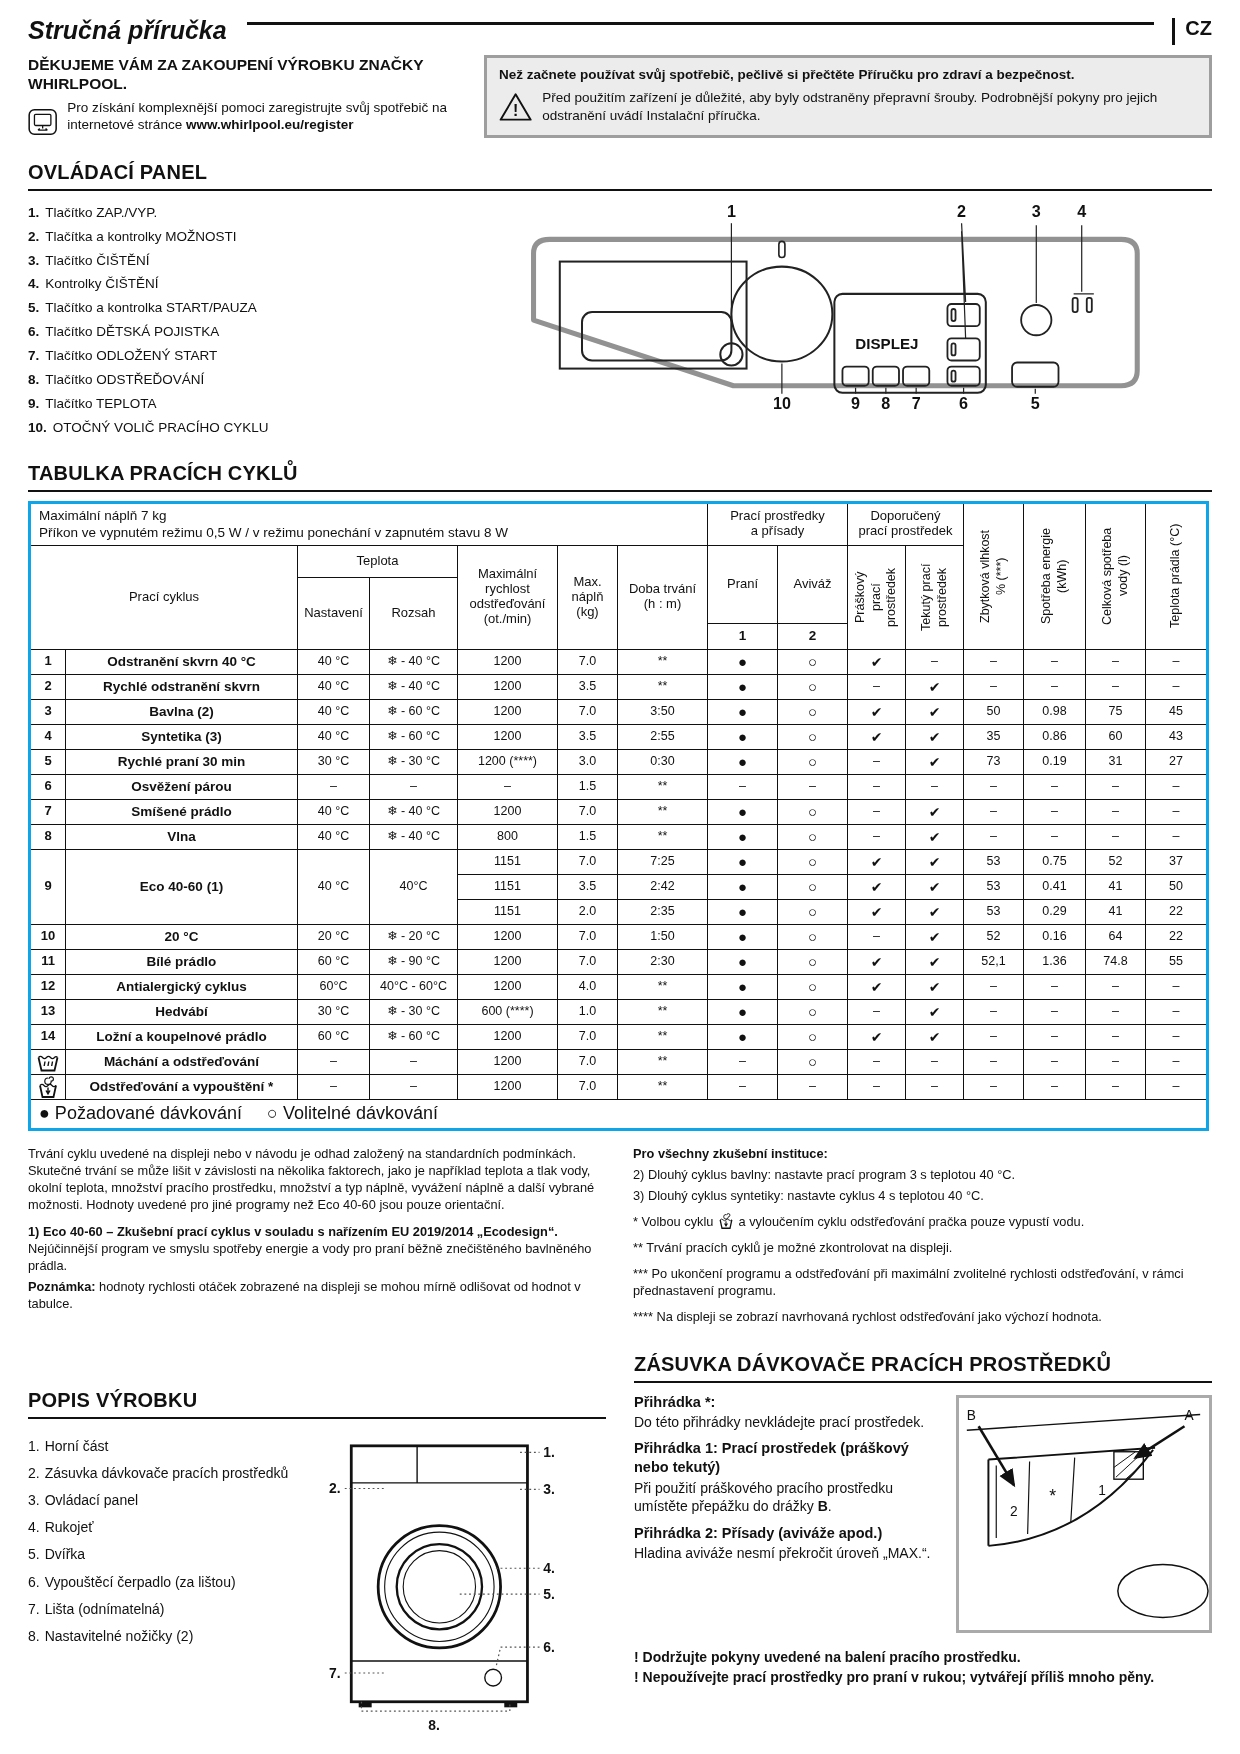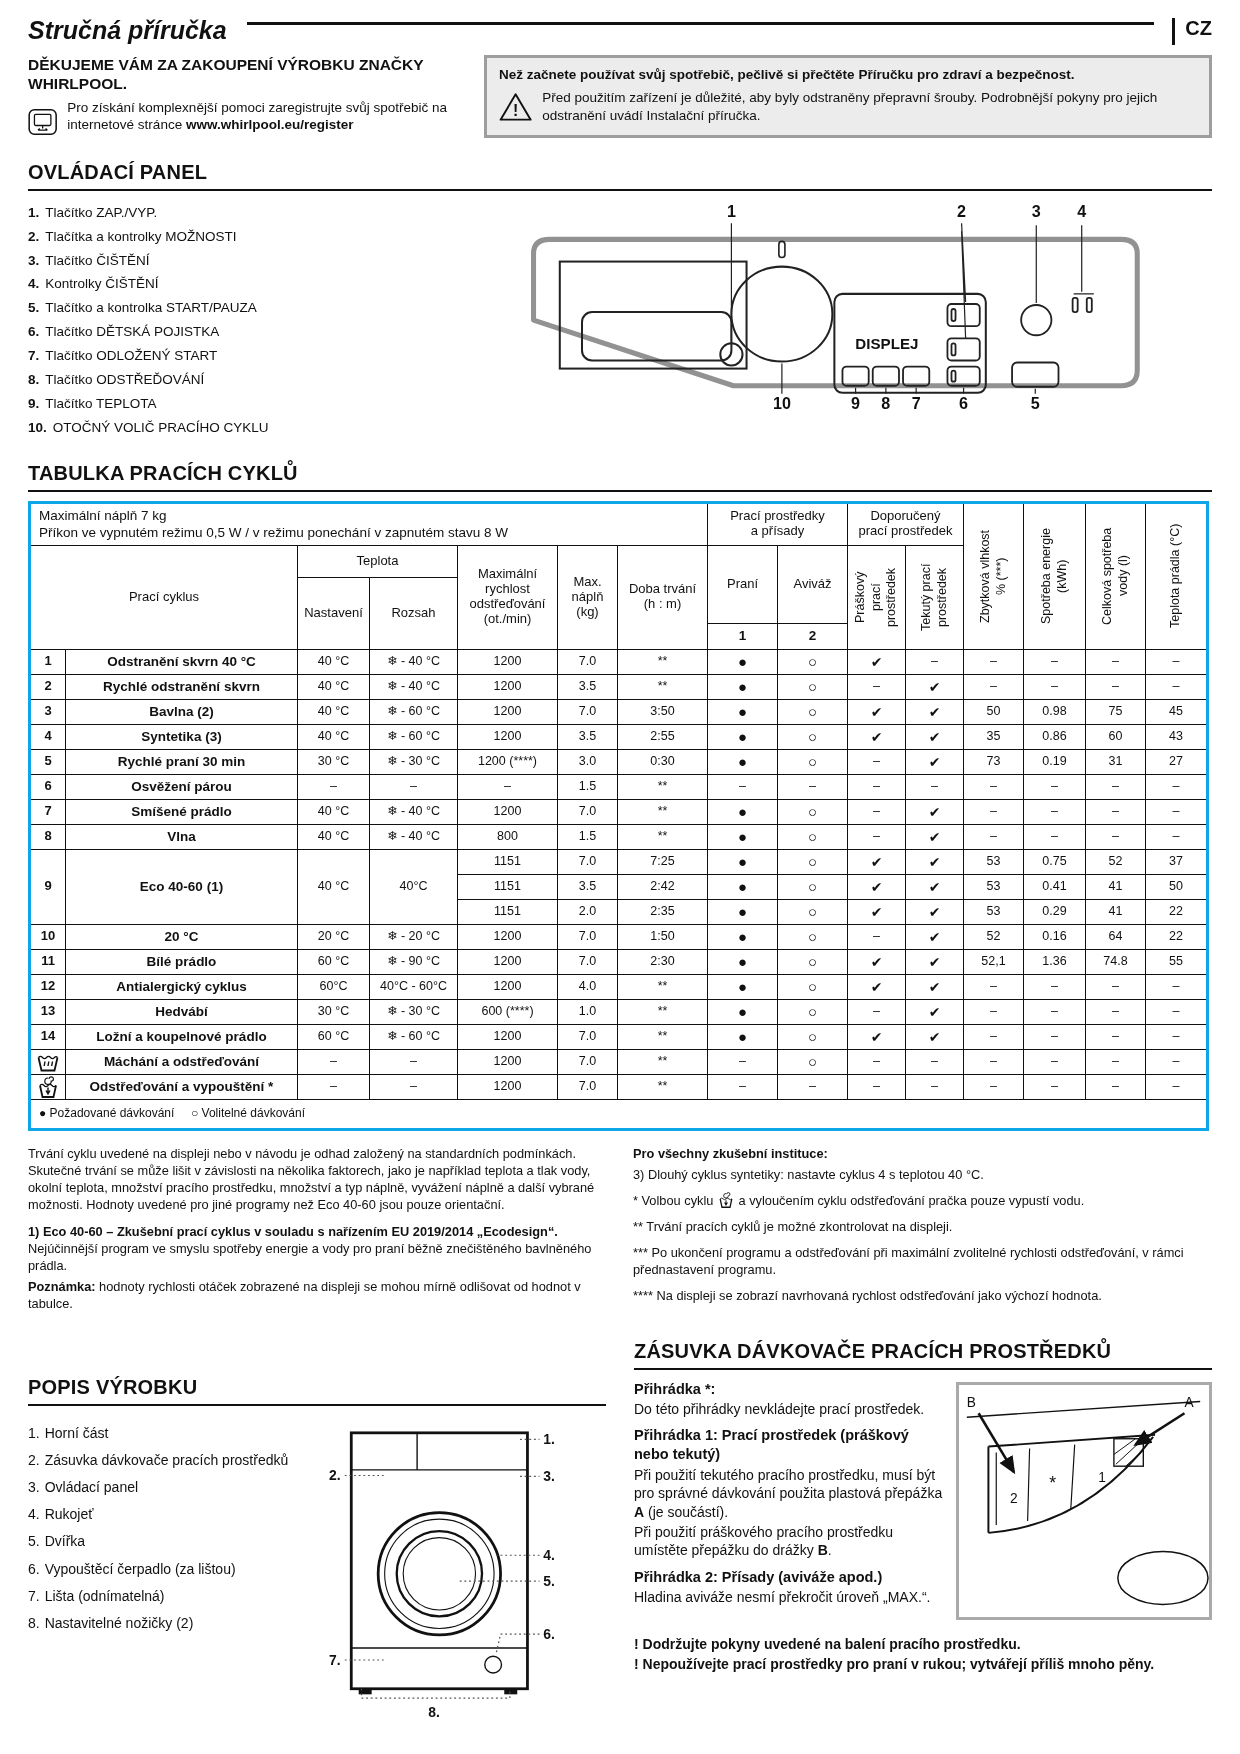--- a/index.html
+++ b/index.html
@@ -41,21 +41,21 @@
   .cyc td.info{text-align:left;font-size:13.5px;padding:3px 8px;white-space:pre-line;line-height:1.3;}
   .cyc td.hc{font-size:13px;white-space:pre-line;}
   .cyc td.hb{font-size:13.5px;font-weight:700;}
   .cyc td.no{font-size:13px;font-weight:700;}
   .cyc td.nm{font-size:13.5px;font-weight:700;}
   .cyc td.dt{font-size:15px;}
   .cyc td.ck{font-size:14px;font-weight:700;}
   .cyc td.rot,.cyc td.rot2{padding:2px 0;}
   .rot-inner{writing-mode:vertical-rl;transform:rotate(180deg);height:140px;margin:0 auto;font-size:12.5px;line-height:1.25;white-space:pre-line;text-align:center;}
   .rot2-inner{writing-mode:vertical-rl;transform:rotate(180deg);height:98px;margin:0 auto;font-size:12.5px;line-height:1.25;white-space:pre-line;text-align:center;}
-  .cyc td.lg{text-align:left;font-size:12px;padding-left:8px;white-space:pre;}
+  .cyc td.lg{text-align:left;font-size:18px;padding-left:8px;white-space:pre;}
   .tub{width:24px;height:22px;display:inline-block;vertical-align:middle;}
 
   
   .notes{display:flex;gap:30px;margin-top:14px;}
   .nl{width:575px;flex:none;font-size:12.8px;line-height:1.33;}
   .nr{flex:1;font-size:12.8px;line-height:1.33;}
   .nl p,.nr p{margin:0 0 4px 0;}
   .nl .gap{margin-top:10px;}
   .nr .fnote{margin-top:9px;}
   .inline-tub{width:18px;height:16px;vertical-align:-3px;display:inline-block;}
@@ -578,20 +578,21 @@
   </div>
 
   <div class="notes">
     <div class="nl">
       <p>Trvání cyklu uvedené na displeji nebo v návodu je odhad založený na standardních podmínkách. Skutečné trvání se může lišit v závislosti na několika faktorech, jako je například teplota a tlak vody, okolní teplota, množství pracího prostředku, množství a typ náplně, vyvážení náplně a další vybrané možnosti. Hodnoty uvedené pro jiné programy než Eco 40-60 jsou pouze orientační.</p>
       <p class="gap"><b>1) Eco 40-60 – Zkušební prací cyklus v souladu s nařízením EU 2019/2014 „Ecodesign“.</b><br><span>Nejúčinnější program ve smyslu spotřeby energie a vody pro praní běžně znečištěného bavlněného prádla.</span></p>
       <p><b>Poznámka:</b><span> hodnoty rychlosti otáček zobrazené na displeji se mohou mírně odlišovat od hodnot v tabulce.</span></p>
     </div>
     <div class="nr">
       <p><b>Pro všechny zkušební instituce:</b></p>
+      <p>2)  Dlouhý cyklus bavlny: nastavte prací program 3 s teplotou 40 °C.</p>
       <p>3)  Dlouhý cyklus syntetiky: nastavte cyklus 4 s teplotou 40 °C.</p>
       <p class="fnote"><span>* Volbou cyklu </span><svg class="inline-tub" viewBox="0 0 24 22">
             <use href="#spin-drain-icon"></use>
           </svg><span> a vyloučením cyklu odstřeďování pračka pouze vypustí vodu.</span></p>
       <p class="fnote">** Trvání pracích cyklů je možné zkontrolovat na displeji.</p>
       <p class="fnote">*** Po ukončení programu a odstřeďování při maximální zvolitelné rychlosti odstřeďování, v rámci přednastavení programu.</p>
       <p class="fnote">**** Na displeji se zobrazí navrhovaná rychlost odstřeďování jako výchozí hodnota.</p>
     </div>
   </div>
 
@@ -664,21 +665,20 @@
             <text x="8" y="22">B</text>
             <text x="230" y="22">A</text>
             <text x="52" y="120">2</text>
             <text x="92" y="105" font-size="18">*</text>
             <text x="142" y="98">1</text>
           </g>
         </svg>
         <h4>Přihrádka *:</h4>
         <p>Do této přihrádky nevkládejte prací prostředek.</p>
         <h4>Přihrádka 1: Prací prostředek (práškový nebo tekutý)</h4>
-        <p><span>Při použití tekutého pracího prostředku, musí být pro správné dávkování použita plastová přepážka </span><b>A</b><span> (je součástí).</span></p>
         <p><span>Při použití práškového pracího prostředku umístěte přepážku do drážky </span><b>B</b><span>.</span></p>
         <h4>Přihrádka 2: Přísady (aviváže apod.)</h4>
         <p>Hladina aviváže nesmí překročit úroveň „MAX.“.</p>
         <div class="clr"></div>
         <p class="warn">! Dodržujte pokyny uvedené na balení pracího prostředku.</p>
         <p class="warn" style="margin-top:2px">! Nepoužívejte prací prostředky pro praní v rukou; vytvářejí příliš mnoho pěny.</p>
       </div>
     </div>
 
   </div>

